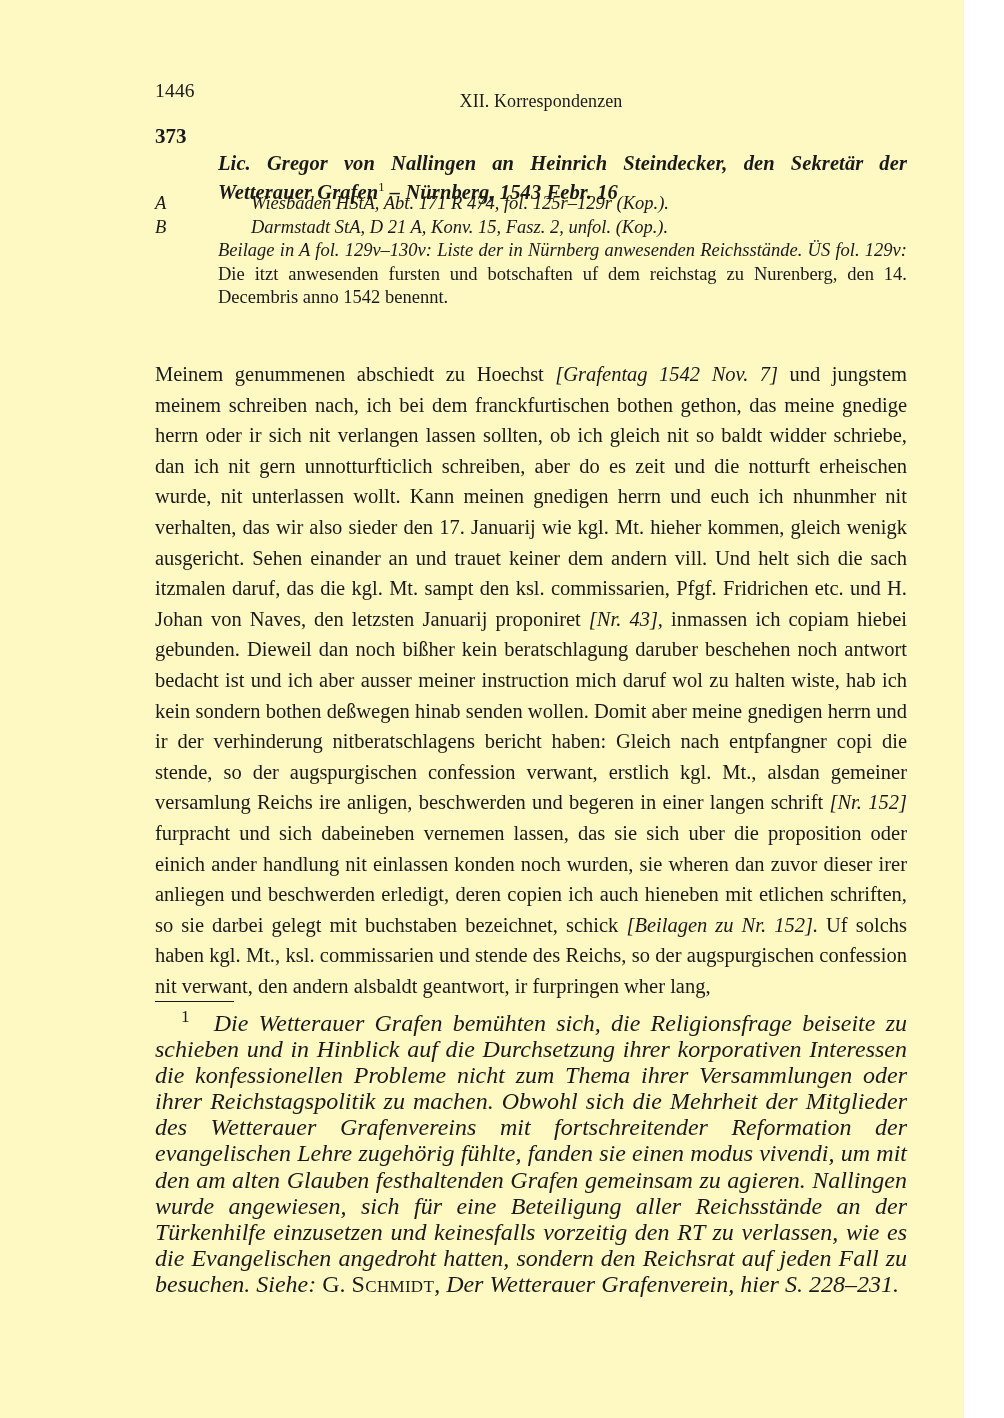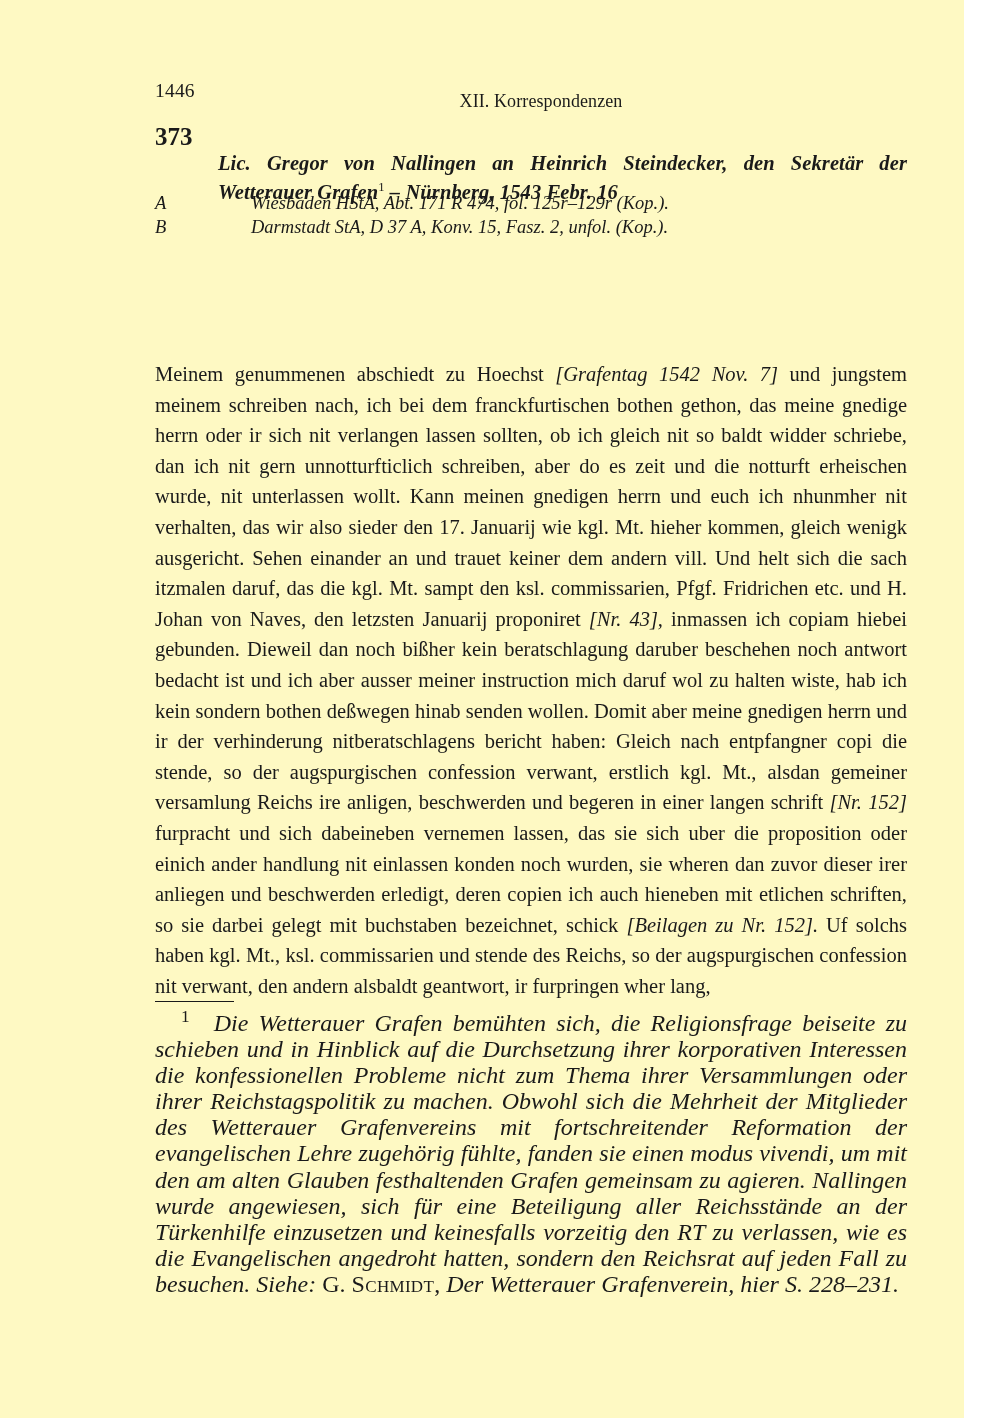--- a/index.html
+++ b/index.html
@@ -52,21 +52,21 @@
     position: absolute;
     left: 155px;
     top: 122px;
     width: 752px;
   }
   .doc-head .doc-number {
     position: absolute;
     left: 0;
     top: 0;
     font-weight: bold;
-    font-size: 25px;
+    font-size: 21px;
     line-height: 29px;
   }
   .doc-head .doc-title {
     margin-left: 63px;
     font-style: italic;
     font-weight: bold;
     font-size: 20.5px;
     line-height: 29px;
     text-align: justify;
     text-justify: inter-word;
@@ -185,22 +185,23 @@
     </div>
   </div>
 
   <div class="sources">
     <div class="src-row">
       <span class="src-sigil">A</span>
       <span class="src-text" style="display:block;">Wiesbaden HStA, Abt. 171 R 474, fol. 125r–129r (Kop.).</span>
     </div>
     <div class="src-row">
       <span class="src-sigil">B</span>
-      <span class="src-text" style="display:block;">Darmstadt StA, D 37 A, Konv. 15, Fasz. 2, unfol. (Kop.).</span>
+      <span class="src-text" style="display:block;">Darmstadt StA, D 21 A, Konv. 15, Fasz. 2, unfol. (Kop.).</span>
     </div>
+    <div class="src-block"><span class="it">Beilage in A fol. 129v–130v: Liste der in Nürnberg anwesenden Reichsstände. ÜS fol. 129v:</span><span class="rm"> Die itzt anwesenden fursten und botschaften uf dem reichstag zu Nurenberg, den 14. Decembris anno 1542 benennt.</span></div>
   </div>
 
   <div class="body-text">
     <span>Meinem genummenen abschiedt zu Hoechst </span><span class="ed">[Grafentag 1542 Nov. 7]</span><span> und jungstem meinem schreiben nach, ich bei dem franckfurtischen bothen gethon, das meine gnedige herrn oder ir sich nit verlangen lassen sollten, ob ich gleich nit so baldt widder schriebe, dan ich nit gern unnotturfticlich schreiben, aber do es zeit und die notturft erheischen wurde, nit unterlassen wollt. Kann meinen gnedigen herrn und euch ich nhunmher nit verhalten, das wir also sieder den 17. Januarij wie kgl. Mt. hieher kommen, gleich wenigk ausgericht. Sehen einander an und trauet keiner dem andern vill. Und helt sich die sach itzmalen daruf, das die kgl. Mt. sampt den ksl. commissarien, Pfgf. Fridrichen etc. und H. Johan von Naves, den letzsten Januarij proponiret </span><span class="ed">[Nr. 43],</span><span> inmassen ich copiam hiebei gebunden. Dieweil dan noch bißher kein beratschlagung daruber beschehen noch antwort bedacht ist und ich aber ausser meiner instruction mich daruf wol zu halten wiste, hab ich kein sondern bothen deßwegen hinab senden wollen. Domit aber meine gnedigen herrn und ir der verhinderung nitberatschlagens bericht haben: Gleich nach entpfangner copi die stende, so der augspurgischen confession verwant, erstlich kgl. Mt., alsdan gemeiner versamlung Reichs ire anligen, beschwerden und begeren in einer langen schrift </span><span class="ed">[Nr. 152]</span><span> furpracht und sich dabeineben vernemen lassen, das sie sich uber die proposition oder einich ander handlung nit einlassen konden noch wurden, sie wheren dan zuvor dieser irer anliegen und beschwerden erledigt, deren copien ich auch hieneben mit etlichen schriften, so sie darbei gelegt mit buchstaben bezeichnet, schick </span><span class="ed">[Beilagen zu Nr. 152].</span><span> Uf solchs haben kgl. Mt., ksl. commissarien und stende des Reichs, so der augspurgischen confession nit verwant, den andern alsbaldt geantwort, ir furpringen wher lang,</span>
   </div>
 
   <div class="footnote-rule"></div>
 
   <div class="footnote"><span class="fn-marker">1</span><span>Die Wetterauer Grafen bemühten sich, die Religionsfrage beiseite zu schieben und in Hinblick auf die Durchsetzung ihrer korporativen Interessen die konfessionellen Probleme nicht zum Thema ihrer Versammlungen oder ihrer Reichstagspolitik zu machen. Obwohl sich die Mehrheit der Mitglieder des Wetterauer Grafenvereins mit fortschreitender Reformation der evangelischen Lehre zugehörig fühlte, fanden sie einen modus vivendi, um mit den am alten Glauben festhaltenden Grafen gemeinsam zu agieren. Nallingen wurde angewiesen, sich für eine Beteiligung aller Reichsstände an der Türkenhilfe einzusetzen und keinesfalls vorzeitig den RT zu verlassen, wie es die Evangelischen angedroht hatten, sondern den Reichsrat auf jeden Fall zu besuchen. Siehe:</span><span class="roman"> G. </span><span class="smallcaps">Schmidt</span><span class="roman">, </span><span>Der Wetterauer Grafenverein, hier S. 228–231.</span></div>
 

